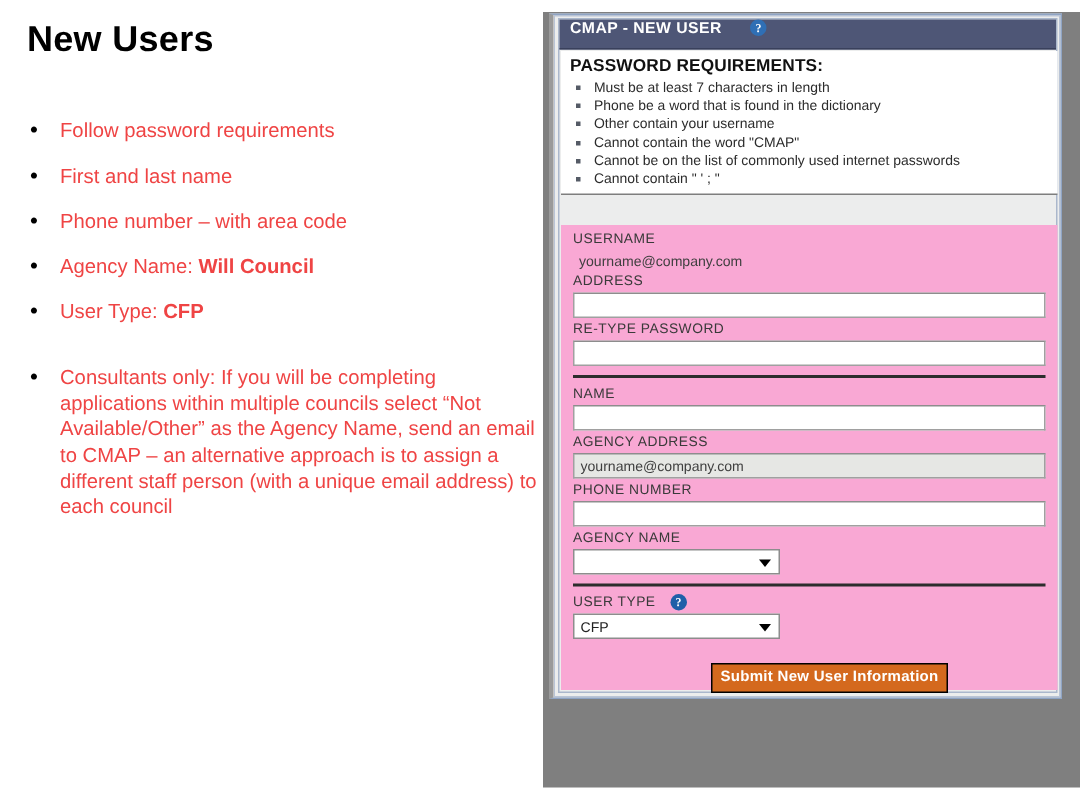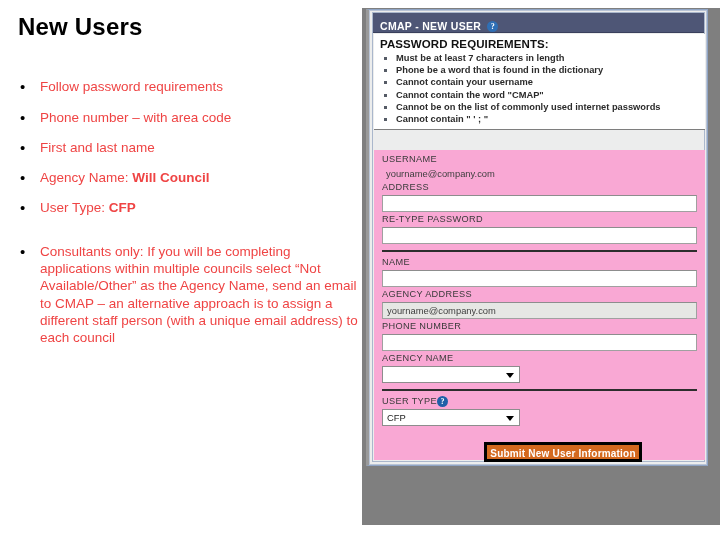--- a/index.html
+++ b/index.html
@@ -80,23 +80,23 @@
   }
 
   
   #titlebar {
     position: absolute;
     left: 0; top: 0;
     width: 100%; height: 20px;
     background: #4e5676;
     border-bottom: 1px solid #39405c;
     display: flex;
-    align-items: flex-end;
+    align-items: flex-start;
     padding-left: 7px;
-    gap: 6px;
+    gap: 19px;
   }
   #titlebar .tb-text {
     color: #ffffff;
     font-size: 10.5px;
     font-weight: bold;
     letter-spacing: 0.3px;
     white-space: nowrap;
   }
   .help-icon {
     display: inline-block;
@@ -132,21 +132,20 @@
     list-style: none;
     margin: 0; padding: 0;
   }
   #pwreq li {
     position: relative;
     padding-left: 16px;
     font-size: 9.3px;
     color: #2b2b2b;
     line-height: 12.2px;
     white-space: nowrap;
-    font-weight: bold;
   }
   #pwreq li::before {
     content: "";
     position: absolute;
     left: 4px; top: 5px;
     width: 3px; height: 3px;
     background: #555b66;
   }
 
   
@@ -162,21 +161,21 @@
     font-size: 9.2px;
     color: #3a3a3a;
     letter-spacing: 0.35px;
     line-height: 13px;
     display: block;
     margin-bottom: 1px;
   }
   .lbl.with-icon {
     display: flex;
     align-items: center;
-    gap: 0;
+    gap: 10px;
   }
   .statictext {
     font-size: 9.4px;
     color: #3f3f3f;
     padding-left: 4px;
     line-height: 13px;
   }
   .inp {
     display: block;
     width: 100%;
@@ -213,24 +212,24 @@
   .sel .arrow {
     position: absolute;
     right: 5px; top: 6px;
     width: 0; height: 0;
     border-left: 4px solid transparent;
     border-right: 4px solid transparent;
     border-top: 5px solid #000000;
   }
   #submit-btn {
     position: absolute;
-    left: 102px; top: 47px;
+    left: 92px; top: 47px;
     width: 158px; height: 20px;
     background: #d4691e;
-    border: 3px solid #000000;
+    border: 1px solid #000000;
     color: #ffffff;
     font-size: 10px;
     font-weight: bold;
     letter-spacing: 0.2px;
     text-align: center;
     line-height: 18px;
     cursor: pointer;
     font-family: "Liberation Sans", sans-serif;
   }
   #usertype-row { position: relative; height: 70px; }
@@ -241,24 +240,24 @@
 <div id="slide">
 
   <div id="left-col">
     <h1 id="page-title">New Users</h1>
 
     <ul class="bullets">
       <li>
         <span>Follow password requirements</span>
       </li>
       <li>
+        <span>First and last name</span>
+      </li>
+      <li>
         <span>Phone number – with area code</span>
-      </li>
-      <li>
-        <span>First and last name</span>
       </li>
       <li>
         <span>Agency Name: </span><span class="b">Will Council</span>
       </li>
       <li>
         <span>User Type:  </span><span class="b">CFP</span>
       </li>
       <li class="para">
         <span>Consultants only:  If you will be completing applications within multiple councils select “Not Available/Other” as the Agency Name, send an email to CMAP – an alternative approach is to assign a different staff person (with a unique email address) to each council</span>
       </li>
@@ -273,21 +272,21 @@
       <div id="titlebar">
         <span class="tb-text">CMAP - NEW USER</span>
         <span class="help-icon">?</span>
       </div>
 
       <div id="pwreq">
         <h2>PASSWORD REQUIREMENTS:</h2>
         <ul>
           <li>Must be at least 7 characters in length</li>
           <li>Phone be a word that is found in the dictionary</li>
-          <li>Cannot contain your username</li>
+          <li>Other contain your username</li>
           <li>Cannot contain the word "CMAP"</li>
           <li>Cannot be on the list of commonly used internet passwords</li>
           <li>Cannot contain " ' ; "</li>
         </ul>
       </div>
 
       <div id="formbody">
 
         <div class="fld">
           <span class="lbl">USERNAME</span>

